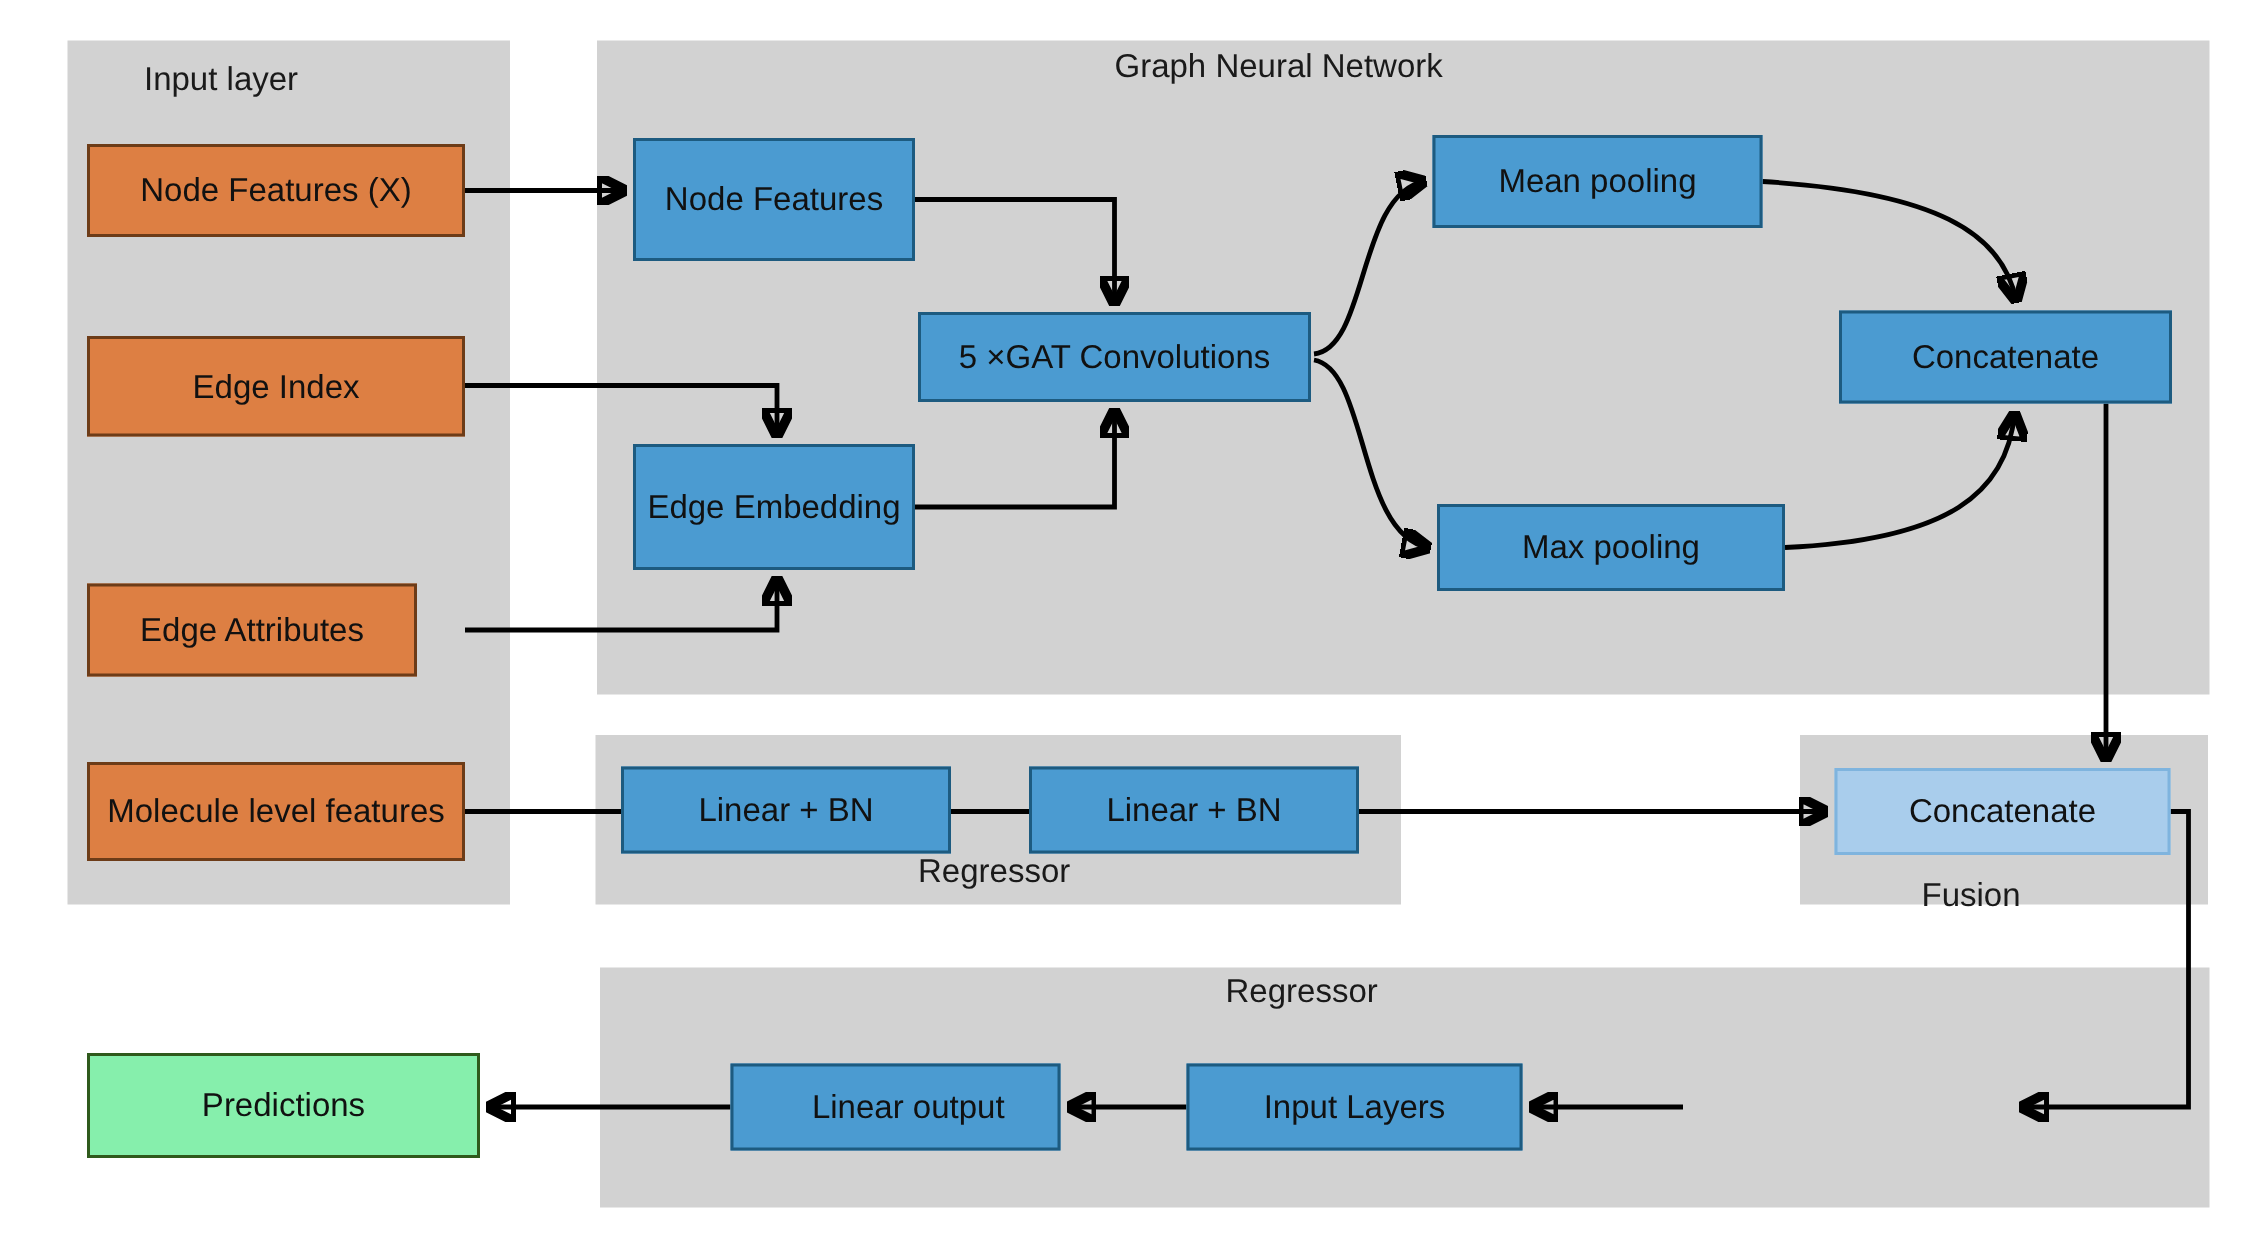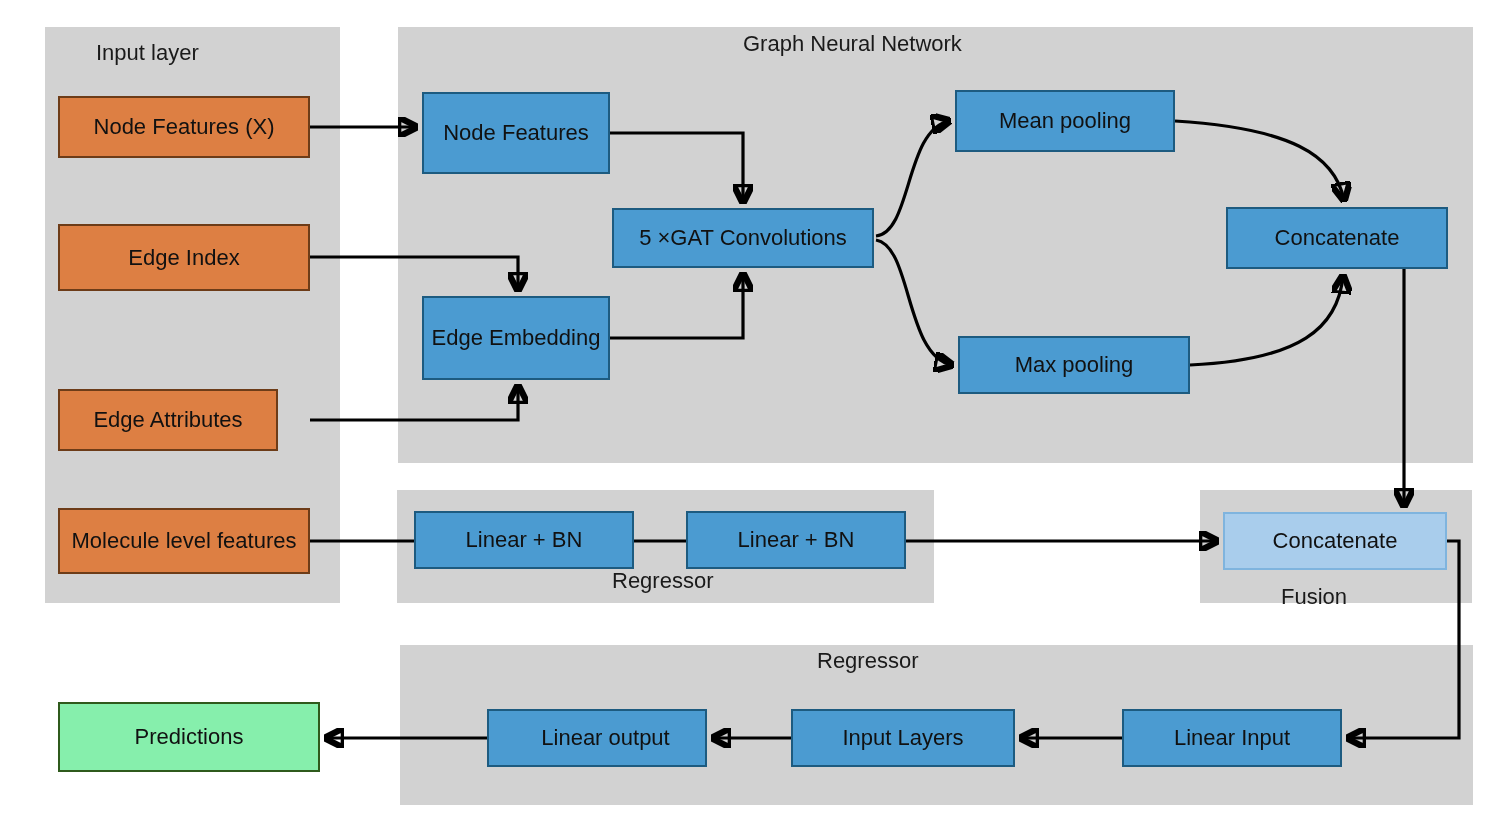--- a/index.html
+++ b/index.html
@@ -91,15 +91,14 @@
   <div class="node blue" style="left:955px;top:90px;width:220px;height:62px;">Mean pooling</div>
   <div class="node blue" style="left:958px;top:336px;width:232px;height:58px;">Max pooling</div>
   <div class="node blue" style="left:1226px;top:207px;width:222px;height:62px;">Concatenate</div>
 
   <div class="node blue" style="left:414px;top:511px;width:220px;height:58px;">Linear + BN</div>
   <div class="node blue" style="left:686px;top:511px;width:220px;height:58px;">Linear + BN</div>
   <div class="node lightblue" style="left:1223px;top:512px;width:224px;height:58px;">Concatenate</div>
 
   <div class="node blue" style="left:487px;top:709px;width:220px;height:58px;padding-left:23px;">Linear output</div>
   <div class="node blue" style="left:791px;top:709px;width:224px;height:58px;">Input Layers</div>
-  <div class="node blue" style="left:1122px;top:709px;width:220px;height:58px;">Linear Input</div>
 
 </div>
 
 </body></html>

